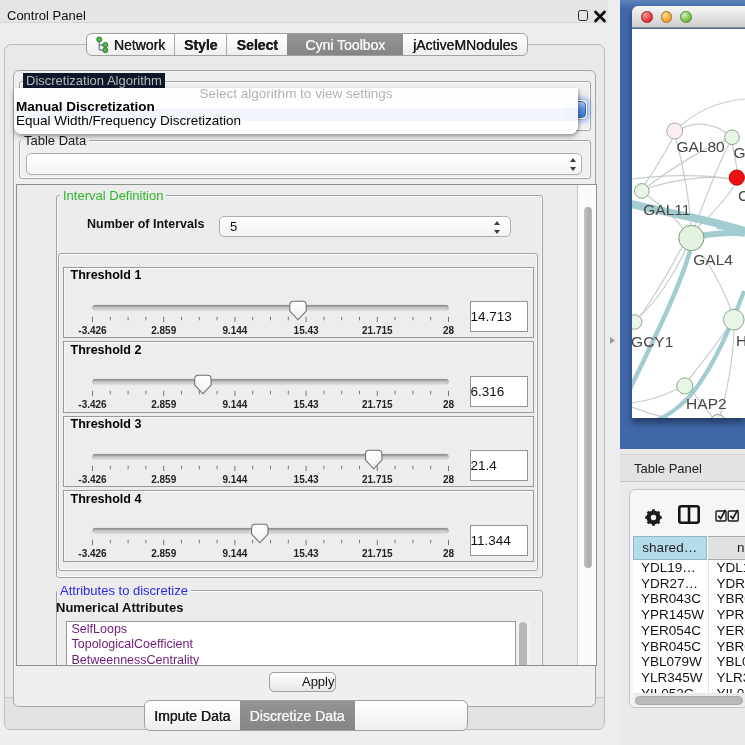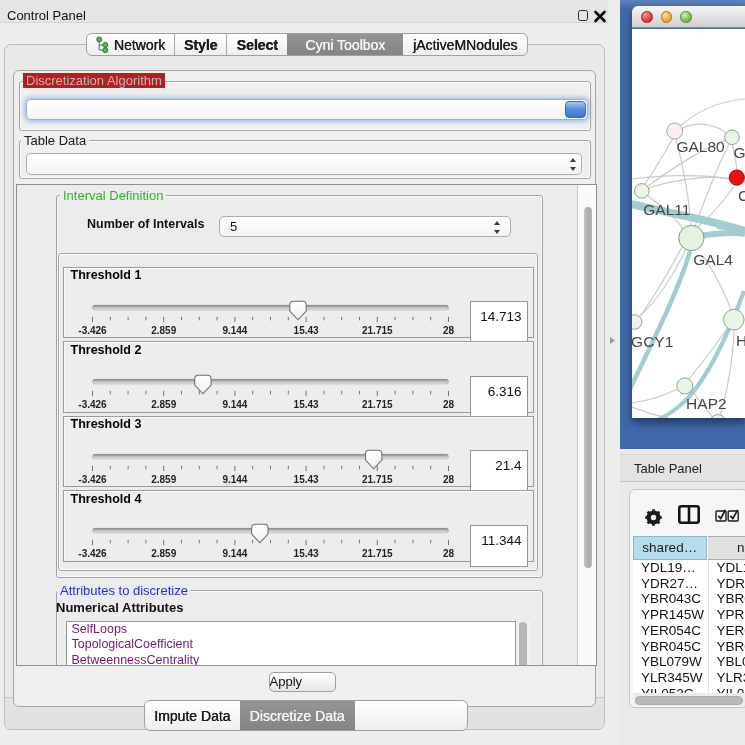--- a/index.html
+++ b/index.html
@@ -33,28 +33,28 @@
 .arr { position:absolute; width:0; height:0; }
 .au { border-left:3.5px solid transparent; border-right:3.5px solid transparent; border-bottom:4.5px solid #3c3c3c; }
 .ad { border-left:3.5px solid transparent; border-right:3.5px solid transparent; border-top:4.5px solid #3c3c3c; }
 
 #spane { left:16px; top:184px; width:581px; height:482px; background:#ececec; border:1px solid #8f8f8f; overflow:hidden; }
 #vsb { left:560px; top:0px; width:20px; height:480px; background:#fafafa; border-left:1px solid #c6c6c6; }
 #vsbthumb { left:567px; top:22px; width:8px; height:361px; background:linear-gradient(90deg,#c4c4c4,#ababab 60%,#b9b9b9); border-radius:4px; }
 
 .trow { position:absolute; left:45.5px; width:471px; height:71.5px; background:#ededed; border:1px solid #9a9a9a; box-shadow:inset 0 1px 0 rgba(255,255,255,0.8), inset 1px 0 0 rgba(255,255,255,0.6); }
 .trow b.tt { position:absolute; left:7px; top:0.5px; font-size:12.5px; }
-.vbox { position:absolute; left:406px; top:33.5px; width:58px; height:42px; background:#ffffff; border:1px solid #949494; font-size:13.5px; text-align:right; line-height:29px; padding-right:5px; color:#111; }
+.vbox { position:absolute; left:406px; top:33.5px; width:58px; height:31px; background:#ffffff; border:1px solid #949494; font-size:13.5px; text-align:left; line-height:29px; padding-right:5px; color:#111; }
 
 #alist { left:49px; top:435.5px; width:450px; height:46px; background:#ffffff; border:1px solid #979797; font-size:12.5px; color:#701a75; overflow:hidden; }
 #alist div { margin-left:4.5px; line-height:15.5px; }
 #alsb { left:498.5px; top:435.5px; width:15px; height:46px; background:#f1f1f1; }
 #alsbt { left:502px; top:437px; width:8px; height:60px; background:#b7b7b7; border-radius:4px; }
 
-#apply { left:268.5px; top:671.5px; width:67px; height:20px; border:1px solid #9f9f9f; border-radius:5px; background:linear-gradient(#ffffff,#e6e6e6); font-size:13px; text-align:left; line-height:18px; color:#111; }
+#apply { left:268.5px; top:671.5px; width:67px; height:20px; border:1px solid #9f9f9f; border-radius:5px; background:linear-gradient(#ffffff,#e6e6e6); font-size:13px; text-align:right; line-height:18px; color:#111; }
 
 #popup { left:14px; top:88px; width:564px; height:46px; background:rgba(255,255,255,0.96); border-radius:0 0 8px 8px; box-shadow:0 3px 5px rgba(0,0,0,0.30), 2px 1px 3px rgba(0,0,0,0.12); }
 
 #gapcol { left:608px; top:0; width:12px; height:745px; background:#ededed; }
 #bluep { left:620px; top:0; width:125px; height:449px; background:linear-gradient(#5d84ba,#4068a8 9px,#4068a8); }
 #nwin { left:632px; top:6px; width:113px; height:412px; border-radius:6px 0 0 0; overflow:hidden; box-shadow:0 5px 7px rgba(5,15,40,0.5); }
 #ntb { left:0; top:0; width:113px; height:21.5px; background:linear-gradient(#f6f6f6,#cfcfcf); border-bottom:1px solid #8e8e8e; }
 .light { position:absolute; top:5px; width:11.5px; height:11.5px; border-radius:50%; }
 #ncontent { left:0; top:22.5px; width:113px; height:390px; background:#ffffff; }
 #tpbar { left:620px; top:454px; width:125px; height:28px; background:#e3e3e3; border-top:1px solid #d4d4d4; border-bottom:1px solid #c6c6c6; }
@@ -95,21 +95,21 @@
         <circle cx="9.3" cy="14.2" r="2.5" fill="#56b356" stroke="#2e7d32" stroke-width="1"></circle>
       </svg>
       Network</div>
     <div class="s div" style="width:54px">Style</div>
     <div class="s div" style="width:63px">Select</div>
     <div class="s on" style="width:120px">Cyni Toolbox</div>
     <div class="s" style="width:128px">jActiveMNodules</div>
   </div>
 
   <div class="abs grp" style="left:19px;top:81px;width:572px;height:50px"></div>
-  <div class="gtitle" style="left:23px;top:72.5px;color:#bababa;background:#b91c1c">Discretization Algorithm</div>
+  <div class="gtitle" style="left:23px;top:72.5px;color:#bababa;background:#0f172a">Discretization Algorithm</div>
   <div class="abs combo" style="left:26px;top:99px;width:562px;height:21px;box-shadow:0 0 4px 2px rgba(110,165,245,0.65)">
     <div class="abs" style="right:1px;top:1px;width:21px;height:17px;background:linear-gradient(#a8c9f2,#5b90e2 45%,#3f74d4);border-radius:4px;border:1px solid #3668b8"></div>
   </div>
 
   <div class="abs grp" style="left:19px;top:140px;width:572px;height:38.5px"></div>
   <div class="gtitle" style="left:21px;top:133px;color:#1a1a1a;background:#efefef">Table Data</div>
   <div class="abs combo" style="left:26px;top:152.5px;width:556px;height:22px">
     <div class="arr au" style="right:5px;top:4px"></div>
     <div class="arr ad" style="right:5px;top:13px"></div>
   </div>
@@ -326,20 +326,26 @@
     <div class="abs" id="alsbt"></div>
   </div>
 
   <div class="abs" id="apply">Apply</div>
 
   <div class="abs seg" id="botseg">
     <div class="s" style="width:94.5px">Impute Data</div>
     <div class="s on" style="width:115px">Discretize Data</div>
   </div>
 
+  <div class="abs" id="popup">
+    <div class="abs" style="left:0;top:20px;width:564px;height:13px;background:rgba(228,236,248,0.45)"></div>
+    <div class="abs" style="left:0;width:564px;top:-2px;text-align:center;color:#b2b2b2;font-size:13.5px">Select algorithm to view settings</div>
+    <div class="abs" style="left:2px;top:11px;font-size:13.5px;font-weight:bold;color:#000">Manual Discretization</div>
+    <div class="abs" style="left:2px;top:24.5px;font-size:13.5px;color:#000">Equal Width/Frequency Discretization</div>
+  </div>
 
   <div class="abs" id="gapcol"></div>
   <svg class="abs" style="left:609px;top:336px" width="7" height="9">
       <path d="M1,1 L6,4.5 L1,8 Z" fill="#9a9a9a"></path>
     </svg>
   <div class="abs" id="rbg"></div>
   <div class="abs" id="bluep"></div>
   <div class="abs" id="nwin">
     <div class="abs" id="ntb">
       <div class="light" style="left:9px;background:radial-gradient(circle at 35% 30%, #ff9f9f, #e84040 55%, #c01818);border:0.5px solid #a02828"></div>

